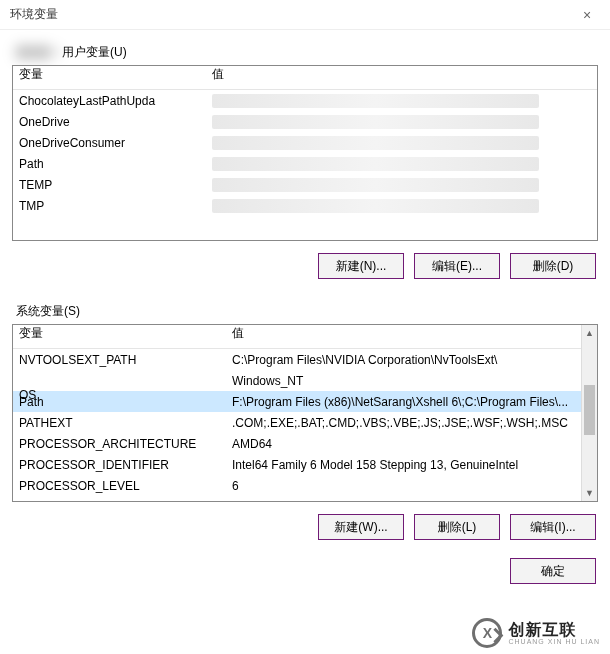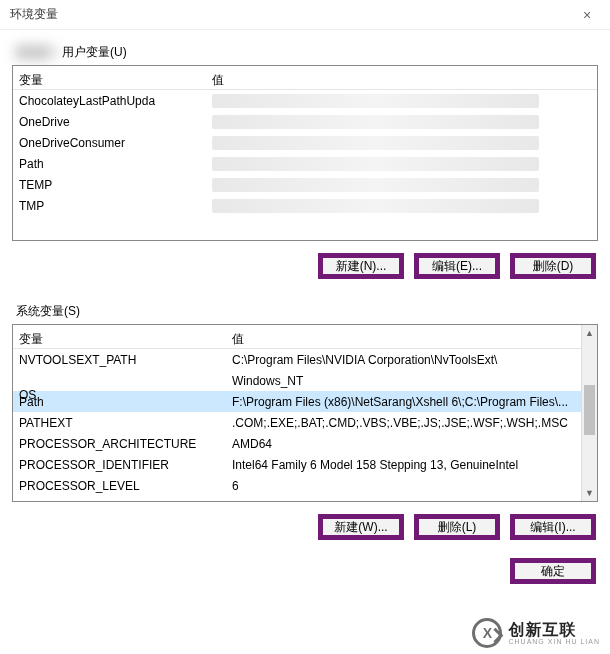--- a/index.html
+++ b/index.html
@@ -26,21 +26,21 @@
     .section { margin-bottom: 10px; }
     .section-label { margin: 6px 0 4px 4px; display: inline-block; }
     .tablewrap {
       border: 1px solid #888;
       background: #fff;
       position: relative;
       width: 100%;
     }
     .hdr {
       display: flex;
-      align-items: flex-end;
+      align-items: flex-start;
       height: 24px;
       border-bottom: 1px solid #e5e5e5;
       background: #fff;
       font-weight: normal;
     }
     .col-var { flex: 0 0 195px; padding-left: 6px; }
     .col-val { flex: 1 1 auto; padding-left: 4px; white-space: nowrap; overflow: hidden; text-overflow: ellipsis; }
     .rows { }
     .row {
       display: flex;
@@ -52,21 +52,21 @@
       display: flex;
       justify-content: flex-end;
       gap: 10px;
       margin-top: 12px;
       padding-right: 2px;
     }
     button.wbtn {
       min-width: 86px;
       height: 26px;
       background: #f3f3f3;
-      border: 5px solid #701a75;
+      border: 1px solid #701a75;
       font-family: inherit;
       font-size: 12px;
       cursor: pointer;
     }
     .scrollbar {
       position: absolute;
       right: 0; top: 0; bottom: 0;
       width: 16px;
       background: #f0f0f0;
       border-left: 1px solid #ddd;

